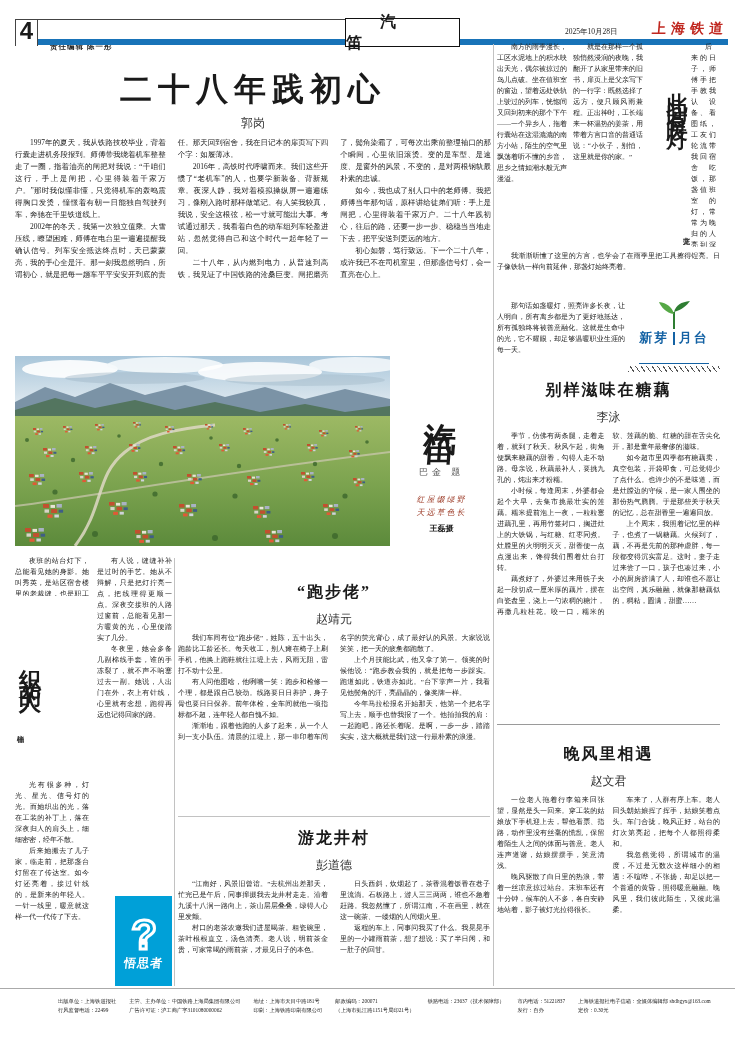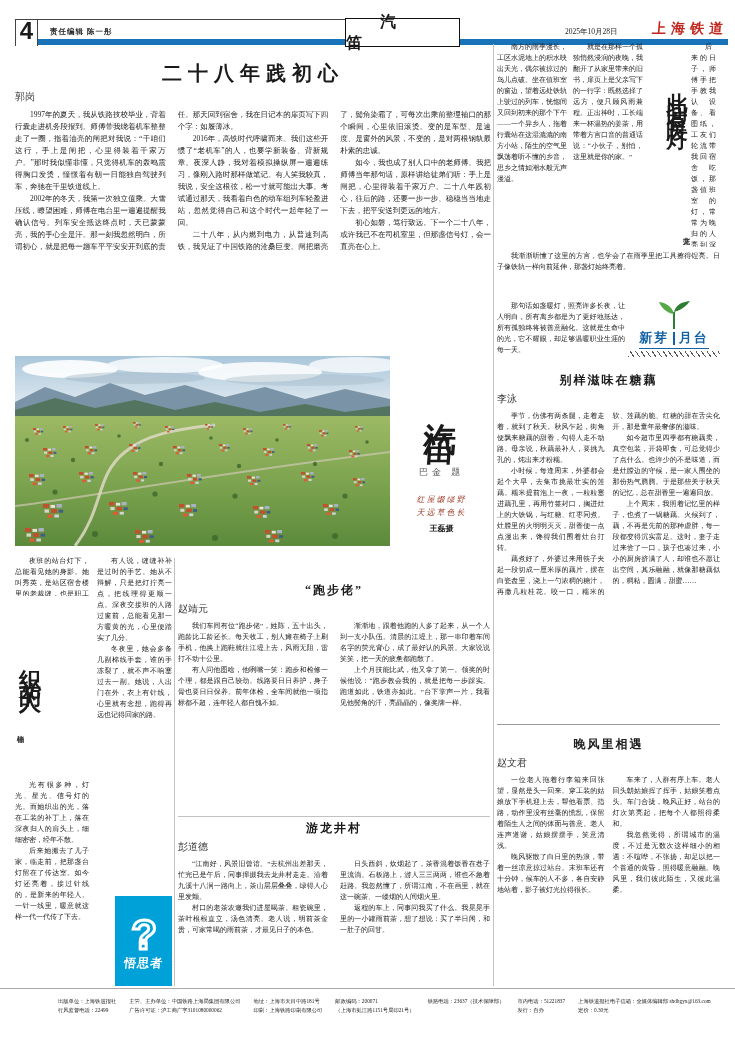--- a/index.html
+++ b/index.html
@@ -5,55 +5,55 @@
   html,body{margin:0;padding:0;background:#e8e8e8;}
   .page{position:relative;width:735px;height:1037px;background:#fff;margin:0 auto;
         font-family:"Liberation Serif",serif;color:#1a1a1a;overflow:hidden;}
   .abs{position:absolute;}
   
   .hdr-rule-top{left:15px;top:19px;width:443px;height:1px;background:#444;}
   .hdr-rule-left{left:15px;top:19px;width:1px;height:27px;background:#444;}
   .hdr-rule-mid{left:37px;top:19px;width:1px;height:27px;background:#444;}
   .pagenum{left:16px;top:17px;width:21px;text-align:center;font-family:"Liberation Sans",sans-serif;
            font-size:24px;font-weight:bold;line-height:28px;}
-  .editor{left:50px;top:27px;font-size:7.5px;font-weight:bold;letter-spacing:1px;color:#222;}
+  .editor{left:50px;top:42px;font-size:7.5px;font-weight:bold;letter-spacing:1px;color:#222;}
   .bluebar-l{left:38px;top:39px;width:307px;height:6px;background:#1873b8;}
   .bluebar-r{left:458px;top:39px;width:270px;height:6px;background:#1873b8;}
   .qidi-box{left:345px;top:18px;width:113px;height:27px;background:#fff;border:1.5px solid #111;
             z-index:3;display:flex;align-items:center;justify-content:center;
             font-size:16px;font-weight:bold;letter-spacing:34px;text-indent:34px;}
   .hdr-date{left:565px;top:27px;font-size:7.5px;color:#222;}
   .masthead{left:652px;top:20px;font-size:14px;font-weight:bold;color:#c0271f;
             letter-spacing:5px;transform:skewX(-5deg);font-family:"Liberation Serif",serif;}
   
   .bodytext{font-size:7px;line-height:11px;text-align:justify;color:#1a1a1a;}
   .bodytext p{margin:0;text-indent:2em;}
-  .byline{text-align:left;font-size:10px;color:#333;margin:3px 0 5px;font-family:Liberation Mono, monospace;}
+  .byline{text-align:center;font-size:12px;color:#333;margin:3px 0 5px;font-family:Liberation Mono, monospace;}
   
   .main-art{left:15px;top:52px;width:476px;height:300px;}
-  .main-art h1{margin:8px 0 0;text-align:center;font-family:Liberation Mono, monospace;
-               font-size:20px;font-weight:bold;letter-spacing:6px;}
+  .main-art h1{margin:16px 0 0;text-align:center;font-family:Liberation Mono, monospace;
+               font-size:32px;font-weight:bold;letter-spacing:6px;}
   .main-body{column-count:3;column-gap:12px;height:228px;overflow:hidden;font-size:7.5px;line-height:12px;}
   
   .warm{left:497px;top:42px;width:223px;}
   .warm-row1{display:flex;}
   .warm-a{width:146px;height:205px;overflow:hidden;column-count:2;column-gap:6px;}
   .vtitle-block{width:48px;height:205px;writing-mode:vertical-rl;text-orientation:upright;
                 display:flex;justify-content:center;}
   .vtitle{font-size:21px;font-weight:bold;letter-spacing:9px;padding-top:18px;}
   .vauthor{font-size:7.5px;padding-top:110px;color:#333;}
   .warm-b{width:25px;height:205px;overflow:hidden;}
   .warm-c{width:223px;height:48px;overflow:hidden;margin-top:4px;}
   .warm-row3{display:flex;margin-top:2px;}
   .warm-d{width:128px;height:62px;overflow:hidden;}
   
   .sprout{width:92px;margin-left:3px;display:flex;flex-direction:column;align-items:center;}
   .sprout-text{display:flex;align-items:center;gap:4px;font-family:"Liberation Sans",sans-serif;
                font-weight:bold;color:#1462a4;font-size:13px;letter-spacing:2px;
-               border-bottom:1.5px solid #1462a4;padding-bottom:1px;}
+               border-bottom:1.5px solid #1462a4;padding-bottom:16px;}
   .sprout-sep{width:1.5px;height:13px;background:#1462a4;}
   .hatch{margin-top:2px;width:92px;height:6px;
          background:repeating-linear-gradient(55deg,#555 0,#555 1px,transparent 1px,transparent 4.5px);}
   
   .photo{left:15px;top:356px;width:375px;height:190px;overflow:hidden;}
   .photo-side{left:392px;top:356px;width:99px;height:190px;text-align:center;}
   .callig{writing-mode:vertical-rl;font-size:33px;font-weight:bold;letter-spacing:10px;
           margin:2px auto 0;font-family:"Liberation Serif",serif;transform:skewX(-4deg);height:96px;}
   .inscription{font-size:9px;color:#555;letter-spacing:4px;margin-top:12px;}
   .caption{font-size:8px;color:#9c3a26;letter-spacing:2px;line-height:13px;margin-top:14px;font-style:italic;}
@@ -66,21 +66,21 @@
   .w-title .t{font-family:"Liberation Sans",sans-serif;font-size:22px;font-weight:bold;letter-spacing:8px;}
   .w-title .a{font-size:7.5px;padding-top:46px;color:#333;}
   .w-post{height:200px;overflow:hidden;}
   .w-colB{position:absolute;left:82px;top:0;width:75px;height:334px;overflow:hidden;}
   .wusizhe{position:absolute;left:100px;top:340px;width:57px;height:90px;background:#00a0d8;
            display:flex;flex-direction:column;align-items:center;justify-content:center;}
   .wusizhe .label{color:#fff;font-family:"Liberation Sans",sans-serif;font-weight:bold;
                   font-size:12px;letter-spacing:1px;transform:skewX(-6deg);margin-top:-4px;}
   
   .runner{left:178px;top:556px;width:312px;height:258px;}
-  .runner h2,.village h2,.sugar h2,.breeze h2{margin:0;text-align:center;font-size:12px;
+  .runner h2,.village h2,.sugar h2,.breeze h2{margin:8px;text-align:center;font-size:16px;
         font-weight:bold;letter-spacing:2px;font-family:"Liberation Serif",serif;}
   .runner h2{margin-top:26px;}
   .runner .cols{column-count:2;column-gap:12px;height:168px;overflow:hidden;}
   .village{left:178px;top:820px;width:312px;height:168px;}
   .village .cols{column-count:2;column-gap:12px;height:118px;overflow:hidden;}
   
   .sugar{left:497px;top:372px;width:223px;height:330px;}
   .sugar .cols{column-count:2;column-gap:8px;height:288px;overflow:hidden;}
   .breeze{left:497px;top:736px;width:223px;height:250px;}
   .breeze .cols{column-count:2;column-gap:8px;height:200px;overflow:hidden;}
@@ -288,20 +288,21 @@
   </div>
 
   <div class="abs runner">
     <h2>“跑步佬”</h2>
     <div class="byline">赵靖元</div>
     <div class="bodytext cols">
       <p>我们车间有位“跑步佬”，姓陈，五十出头，跑龄比工龄还长。每天收工，别人瘫在椅子上刷手机，他换上跑鞋就往江堤上去，风雨无阻，雷打不动十公里。</p>
       <p>有人问他图啥，他咧嘴一笑：跑步和检修一个理，都是跟自己较劲。线路要日日养护，身子骨也要日日保养。前年体检，全车间就他一项指标都不超，连年轻人都自愧不如。</p>
       <p>渐渐地，跟着他跑的人多了起来，从一个人到一支小队伍。清晨的江堤上，那一串印着车间名字的荧光背心，成了最好认的风景。大家说说笑笑，把一天的疲惫都跑散了。</p>
       <p>上个月技能比武，他又拿了第一。领奖的时候他说：“跑步教会我的，就是把每一步踩实。跑道如此，铁道亦如此。”台下掌声一片，我看见他鬓角的汗，亮晶晶的，像奖牌一样。</p>
+      <p>今年马拉松报名开始那天，他第一个把名字写上去，顺手也替我报了一个。他拍拍我的肩：一起跑吧，路还长着呢。是啊，一步一步，踏踏实实，这大概就是我们这一行最朴素的浪漫。</p>
     </div>
   </div>
   <div class="abs village">
     <h2>游龙井村</h2>
     <div class="byline">彭道德</div>
     <div class="bodytext cols">
       <p>“江南好，风景旧曾谙。”去杭州出差那天，忙完已是午后，同事撺掇我去龙井村走走。沿着九溪十八涧一路向上，茶山层层叠叠，绿得人心里发颤。</p>
       <p>村口的老茶农邀我们进屋喝茶。粗瓷碗里，茶叶根根直立，汤色清亮。老人说，明前茶金贵，可家常喝的雨前茶，才最见日子的本色。</p>
       <p>日头西斜，炊烟起了，茶香混着饭香在巷子里流淌。石板路上，游人三三两两，谁也不急着赶路。我忽然懂了，所谓江南，不在画里，就在这一碗茶、一缕烟的人间烟火里。</p>
       <p>返程的车上，同事问我买了什么。我晃晃手里的一小罐雨前茶，想了想说：买了半日闲，和一肚子的回甘。</p>

